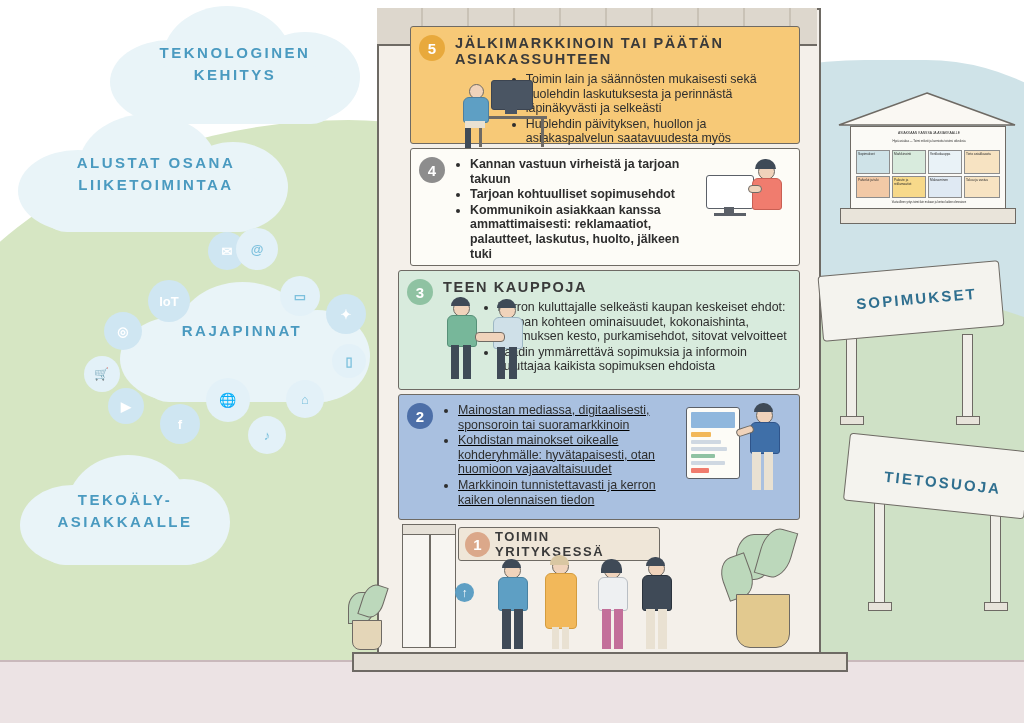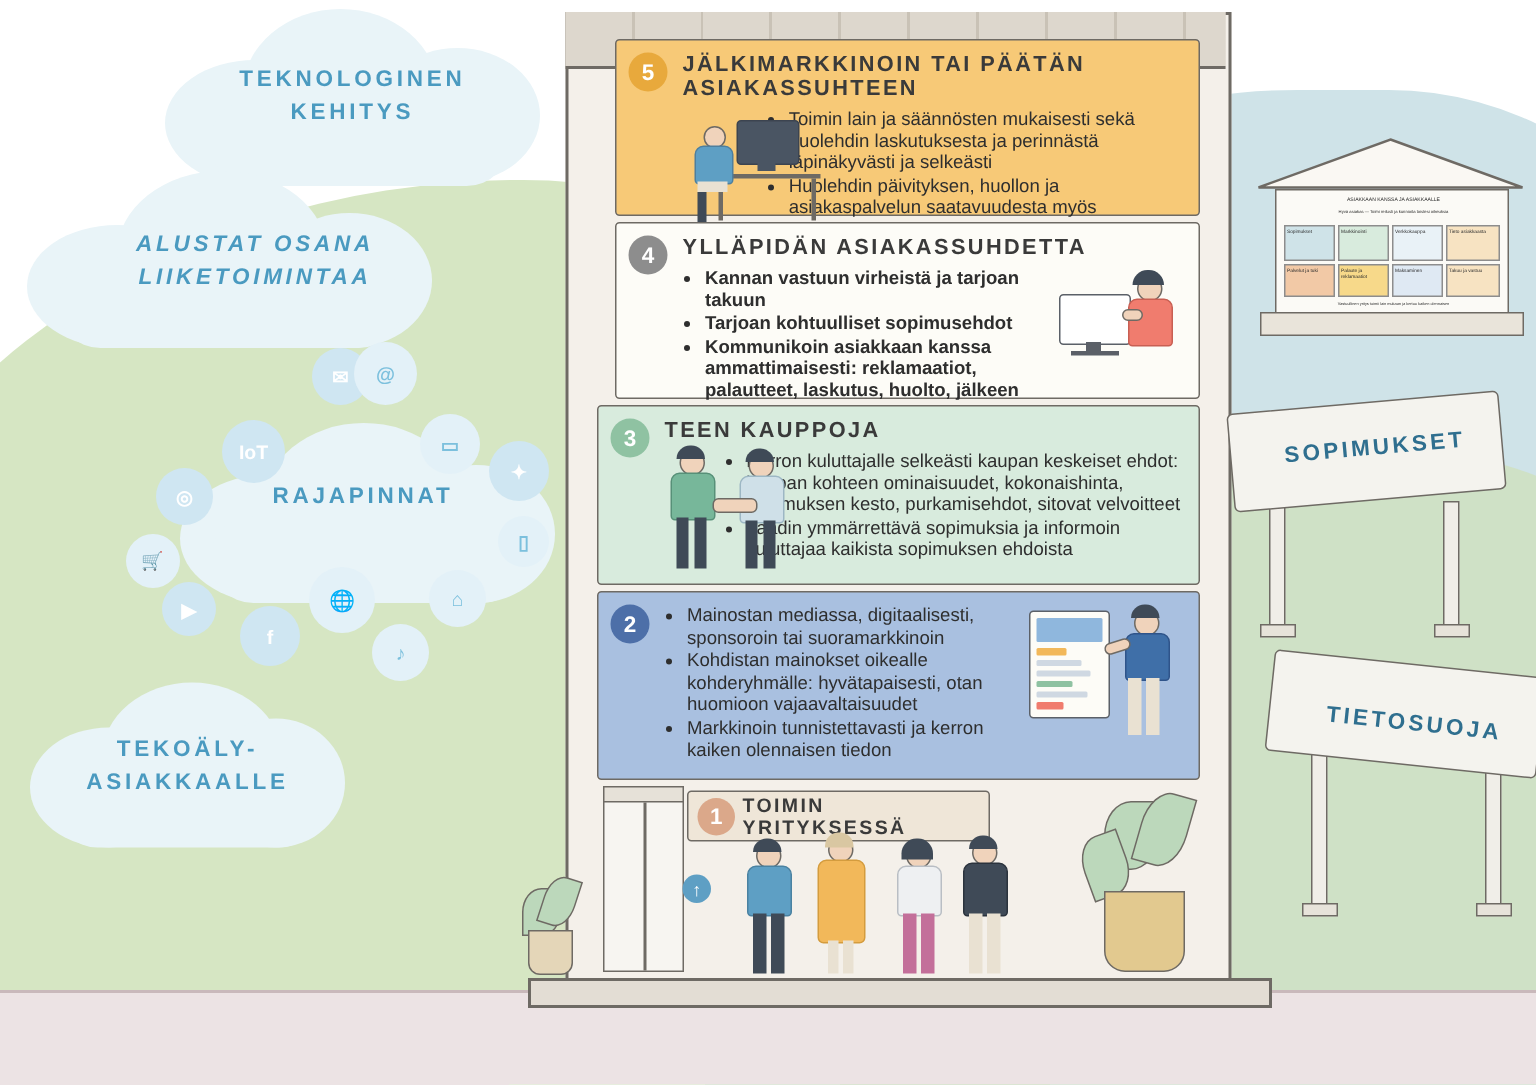--- a/index.html
+++ b/index.html
@@ -98,21 +98,21 @@
   #cloud1 .c3 { left: 140px; top: 26px; width: 110px; height: 90px; }
   #cloud1 .c4 { left: 30px; top: 60px; width: 200px; height: 58px; border-radius: 40px; }
   #cloud1 .cloud-text { left: 20px; top: 36px; width: 210px; }
 
   
   #cloud2 { left: 18px; top: 112px; width: 270px; height: 120px; }
   #cloud2 .c1 { left: 0; top: 38px; width: 120px; height: 82px; }
   #cloud2 .c2 { left: 60px; top: 2px; width: 140px; height: 110px; }
   #cloud2 .c3 { left: 160px; top: 30px; width: 110px; height: 90px; }
   #cloud2 .c4 { left: 20px; top: 62px; width: 230px; height: 58px; border-radius: 40px; }
-  #cloud2 .cloud-text { left: 32px; top: 40px; width: 240px; font-style: italic; }
+  #cloud2 .cloud-text { left: 18px; top: 40px; width: 240px; }
 
   
   #cloud3 { left: 120px; top: 282px; width: 250px; height: 120px; }
   #cloud3 .c1 { left: 0; top: 34px; width: 120px; height: 86px; }
   #cloud3 .c2 { left: 55px; top: 0; width: 135px; height: 112px; }
   #cloud3 .c3 { left: 145px; top: 28px; width: 105px; height: 92px; }
   #cloud3 .c4 { left: 20px; top: 62px; width: 210px; height: 58px; border-radius: 40px; }
   #cloud3 .cloud-text { left: 12px; top: 38px; width: 220px; }
 
   
@@ -493,21 +493,20 @@
       </div>
       <ul>
         <li>Toimin lain ja säännösten mukaisesti sekä huolehdin laskutuksesta ja perinnästä läpinäkyvästi ja selkeästi</li>
         <li>Huolehdin päivityksen, huollon ja asiakaspalvelun saatavuudesta myös asiakassuhteen päättymisen jälkeen</li>
       </ul>
     </div>
   </div>
 
   <div class="floor" id="floor4">
     <div class="floor-num">4</div>
-    <h3>YLLÄPIDÄN ASIAKASSUHDETTA</h3>
     <div style="display:flex; gap:6px;">
       <ul style="width:250px;font-weight:bold;">
         <li>Kannan vastuun virheistä ja tarjoan takuun</li>
         <li>Tarjoan kohtuulliset sopimusehdot</li>
         <li>Kommunikoin asiakkaan kanssa ammattimaisesti: reklamaatiot, palautteet, laskutus, huolto, jälkeen tuki</li>
       </ul>
       <div style="position:relative; width:90px; height:80px;">
         <div class="screen" style="left:0; top:18px; width:46px; height:32px;"></div>
         <div style="position:absolute; left:18px; top:50px; width:10px; height:6px; background:#5b6068;"></div>
         <div style="position:absolute; left:8px; top:56px; width:32px; height:3px; background:#5b6068;"></div>
@@ -544,21 +543,21 @@
       </div>
       <ul>
         <li>Kerron kuluttajalle selkeästi kaupan keskeiset ehdot: kaupan kohteen ominaisuudet, kokonaishinta, sopimuksen kesto, purkamisehdot, sitovat velvoitteet</li>
         <li>Laadin ymmärrettävä sopimuksia ja informoin kuluttajaa kaikista sopimuksen ehdoista</li>
       </ul>
     </div>
   </div>
 
   <div class="floor" id="floor2">
     <div class="floor-num">2</div>
-    <div style="display:flex; gap:6px;">
+    <div style="display:flex; gap:6px;text-decoration:underline;">
       <ul style="width:238px;">
         <li>Mainostan mediassa, digitaalisesti, sponsoroin tai suoramarkkinoin</li>
         <li>Kohdistan mainokset oikealle kohderyhmälle: hyvätapaisesti, otan huomioon vajaavaltaisuudet</li>
         <li>Markkinoin tunnistettavasti ja kerron kaiken olennaisen tiedon</li>
       </ul>
       <div style="position:relative; width:110px; height:92px;">
         <div class="screen" style="left:0; top:4px; width:52px; height:70px; background:#fdfcf7;">
           <div class="screen-bar" style="left:4px; top:4px; width:44px; height:16px; background:#8fb7dd;"></div>
           <div class="screen-bar" style="left:4px; top:24px; width:20px; height:5px; background:#f2b85a;"></div>
           <div class="screen-bar" style="left:4px; top:32px; width:30px; height:4px; background:#cfd8e2;"></div>

